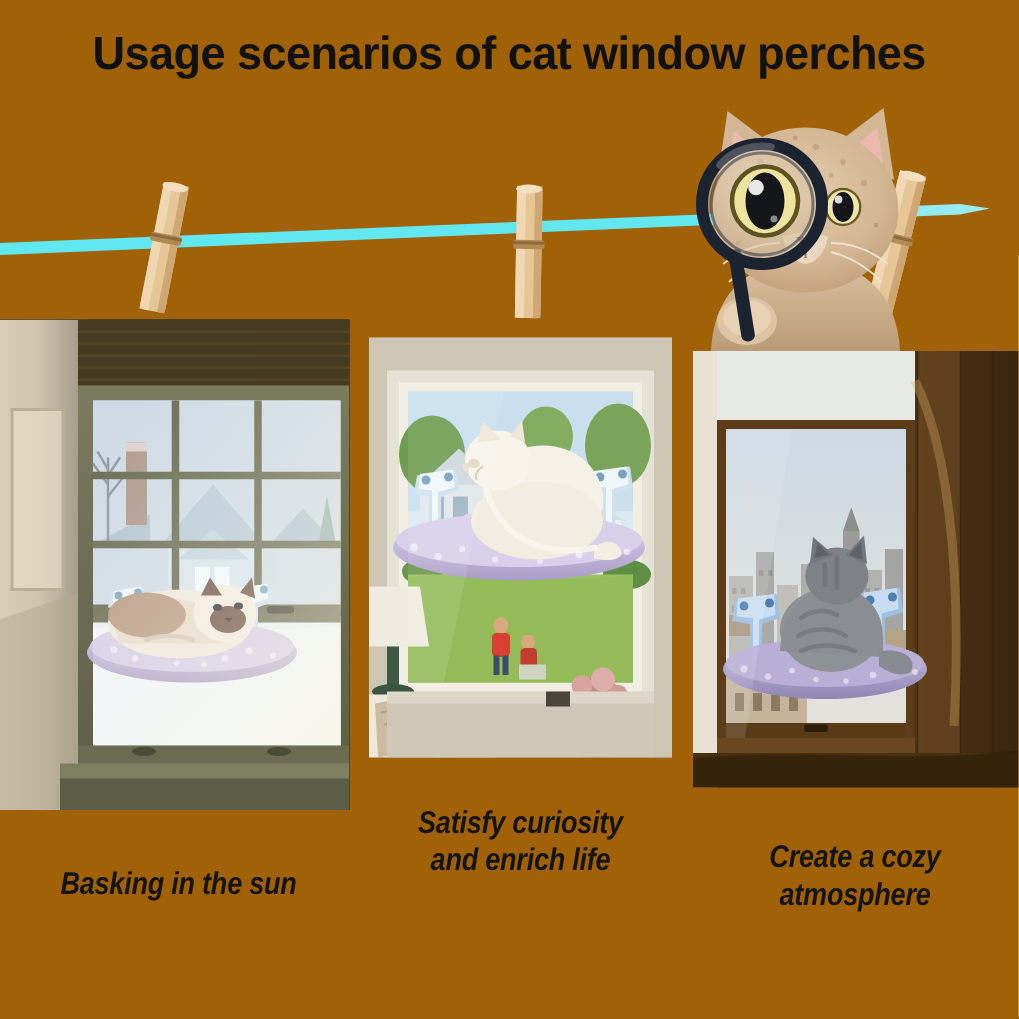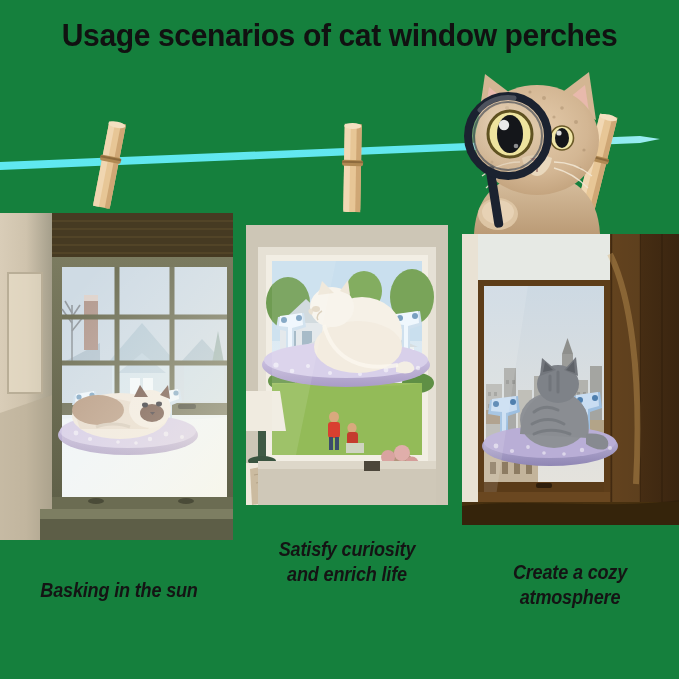--- a/index.html
+++ b/index.html
@@ -2,21 +2,21 @@
 <html><head>
 <meta charset="utf-8">
 <style>
   html,body{margin:0;padding:0;}
   body{
     width:679px;height:679px;overflow:hidden;
     background:#fcf5e9;
     font-family:"Liberation Sans",sans-serif;
     position:relative;
   }
-  .stage{position:absolute;inset:0;background:#15803d;}
+  .stage{position:absolute;inset:0;background:#a16207;}
 
   
   .title{
     position:absolute;left:0;top:18px;width:679px;
     text-align:center;
     font-family:"Liberation Sans",sans-serif;
     font-weight:700;font-size:31px;letter-spacing:-0.4px;
     color:#111111;
     transform:scaleX(0.97);
   }

